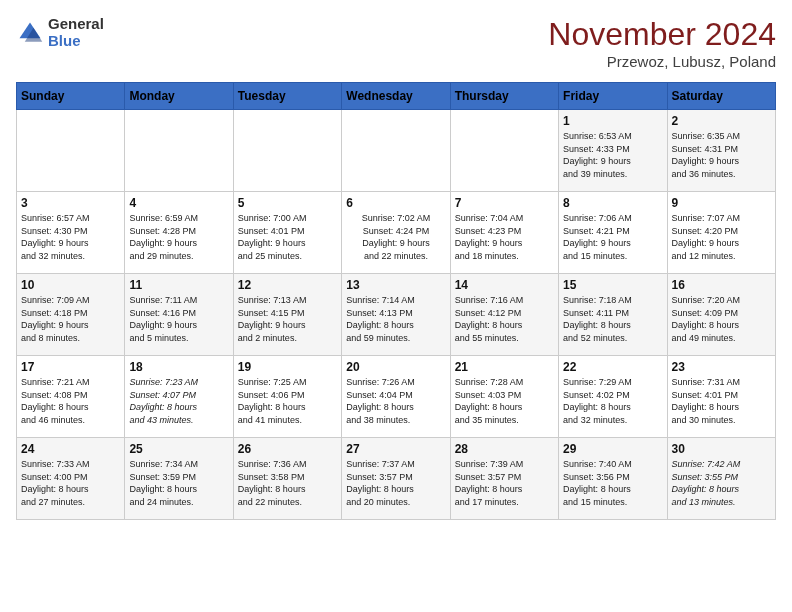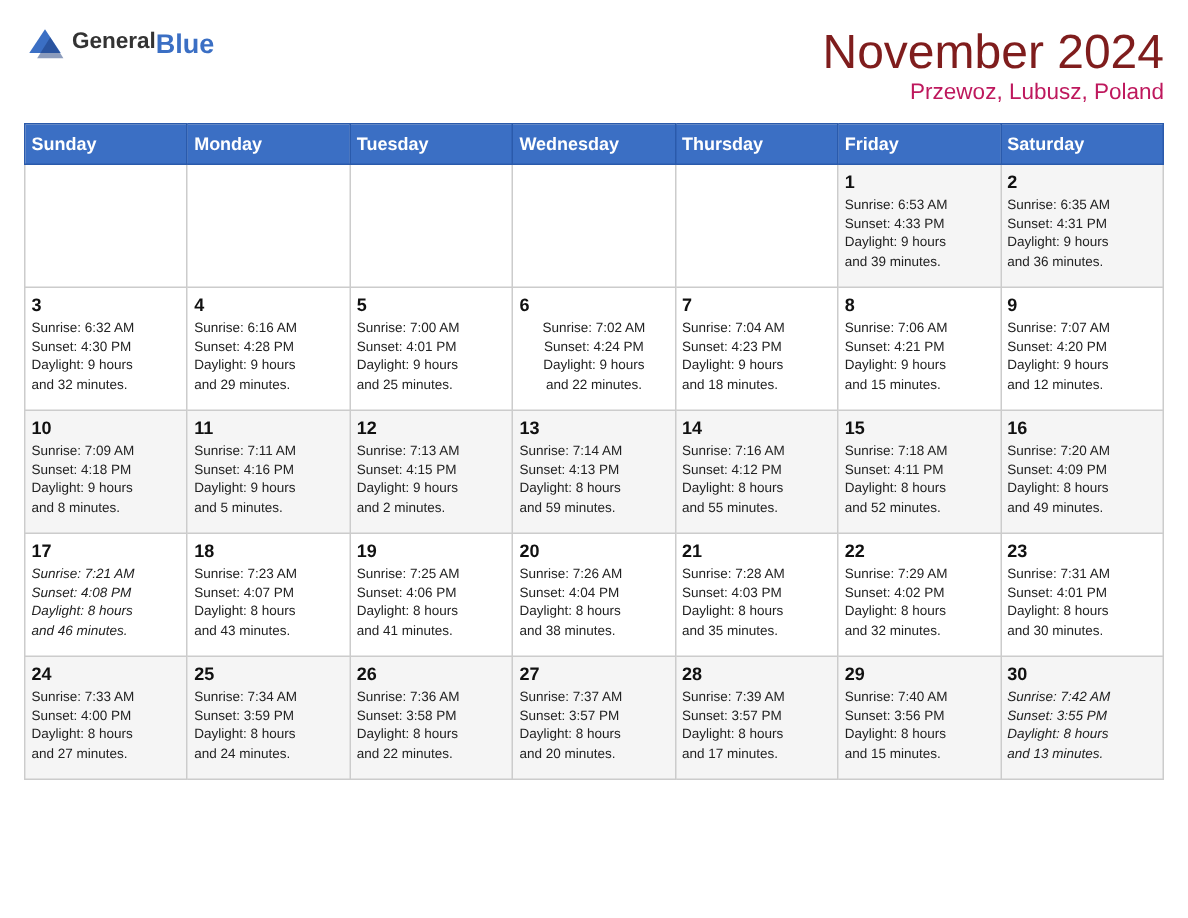--- a/index.html
+++ b/index.html
@@ -16,57 +16,57 @@
       align-items: flex-start;
       margin-bottom: 12px;
     }
     .logo {
       display: flex;
       align-items: center;
       gap: 4px;
     }
     .logo-text {
       display: flex;
-      flex-direction: row;
+      flex-direction: column;
       line-height: 1.1;
     }
     .logo-general {
       font-size: 15px;
       font-weight: bold;
       color: #333;
     }
     .logo-blue {
-      font-size: 18px;
+      font-size: 15px;
       font-weight: bold;
       color: #3b6fc4;
     }
     .logo-icon {
       width: 28px;
       height: 28px;
     }
     .title-block {
       text-align: right;
     }
     .month-title {
       font-size: 32px;
       font-weight: normal;
       color: #7f1d1d;
     }
     .location {
       font-size: 15px;
-      color: #be185d;
+      color: #404040;
     }
     table {
       width: 100%;
       border-collapse: collapse;
       table-layout: fixed;
     }
     thead th {
       background: #3b6fc4;
-      color: #ffffff;
+      color: #000000;
       font-size: 12px;
       font-weight: bold;
       padding: 6px 4px;
       text-align: left;
       border: 1px solid #2a5aab;
     }
     tbody td {
       vertical-align: top;
       border: 1px solid #ccc;
       padding: 4px;
@@ -143,28 +143,28 @@
           <div class="day-number">2</div>
           <div class="day-info" style="white-space: pre-line;">Sunrise: 6:35 AM
 Sunset: 4:31 PM
 Daylight: 9 hours
 and 36 minutes.</div>
         </td>
       </tr>
       <tr>
         <td>
           <div class="day-number">3</div>
-          <div class="day-info" style="white-space: pre-line;">Sunrise: 6:32 AM
+          <div class="day-info" style="white-space: pre-line;">Sunrise: 6:57 AM
 Sunset: 4:30 PM
 Daylight: 9 hours
 and 32 minutes.</div>
         </td>
         <td>
           <div class="day-number">4</div>
-          <div class="day-info" style="white-space: pre-line;">Sunrise: 6:16 AM
+          <div class="day-info" style="white-space: pre-line;">Sunrise: 6:59 AM
 Sunset: 4:28 PM
 Daylight: 9 hours
 and 29 minutes.</div>
         </td>
         <td>
           <div class="day-number">5</div>
           <div class="day-info" style="white-space: pre-line;">Sunrise: 7:00 AM
 Sunset: 4:01 PM
 Daylight: 9 hours
 and 25 minutes.</div>
@@ -245,28 +245,28 @@
           <div class="day-number">16</div>
           <div class="day-info" style="white-space: pre-line;">Sunrise: 7:20 AM
 Sunset: 4:09 PM
 Daylight: 8 hours
 and 49 minutes.</div>
         </td>
       </tr>
       <tr>
         <td>
           <div class="day-number">17</div>
-          <div class="day-info" style="white-space: pre-line; font-style: italic;">Sunrise: 7:21 AM
+          <div class="day-info" style="white-space: pre-line;">Sunrise: 7:21 AM
 Sunset: 4:08 PM
 Daylight: 8 hours
 and 46 minutes.</div>
         </td>
         <td>
           <div class="day-number">18</div>
-          <div class="day-info" style="white-space: pre-line;">Sunrise: 7:23 AM
+          <div class="day-info" style="white-space: pre-line; font-style: italic;">Sunrise: 7:23 AM
 Sunset: 4:07 PM
 Daylight: 8 hours
 and 43 minutes.</div>
         </td>
         <td>
           <div class="day-number">19</div>
           <div class="day-info" style="white-space: pre-line;">Sunrise: 7:25 AM
 Sunset: 4:06 PM
 Daylight: 8 hours
 and 41 minutes.</div>

